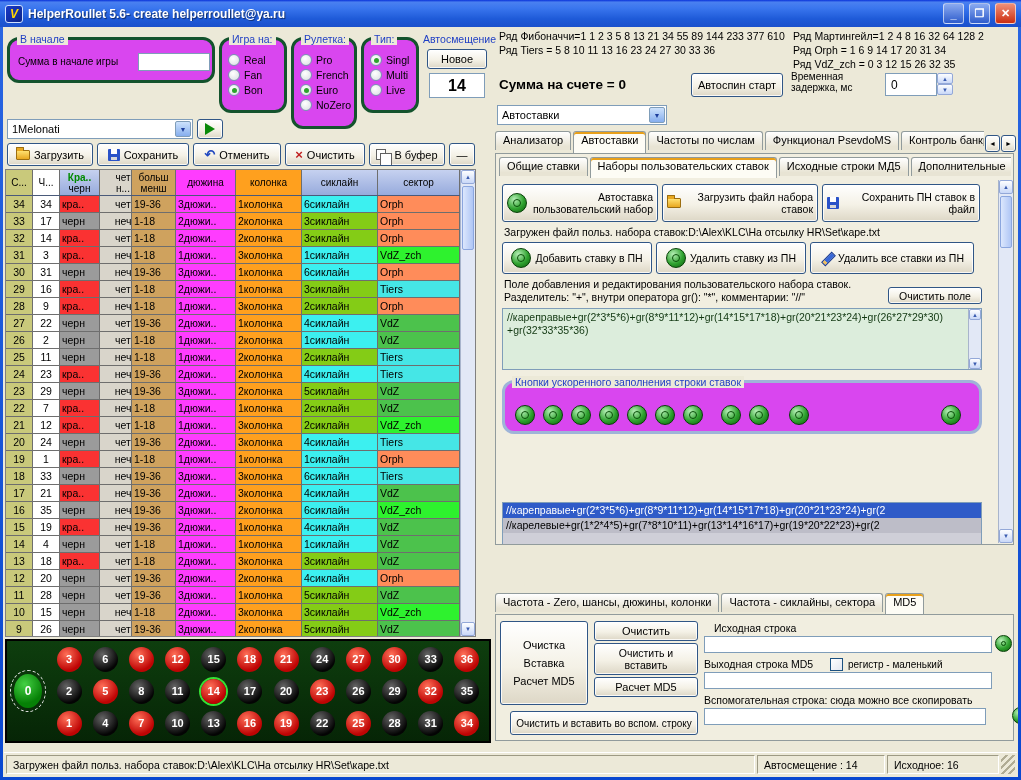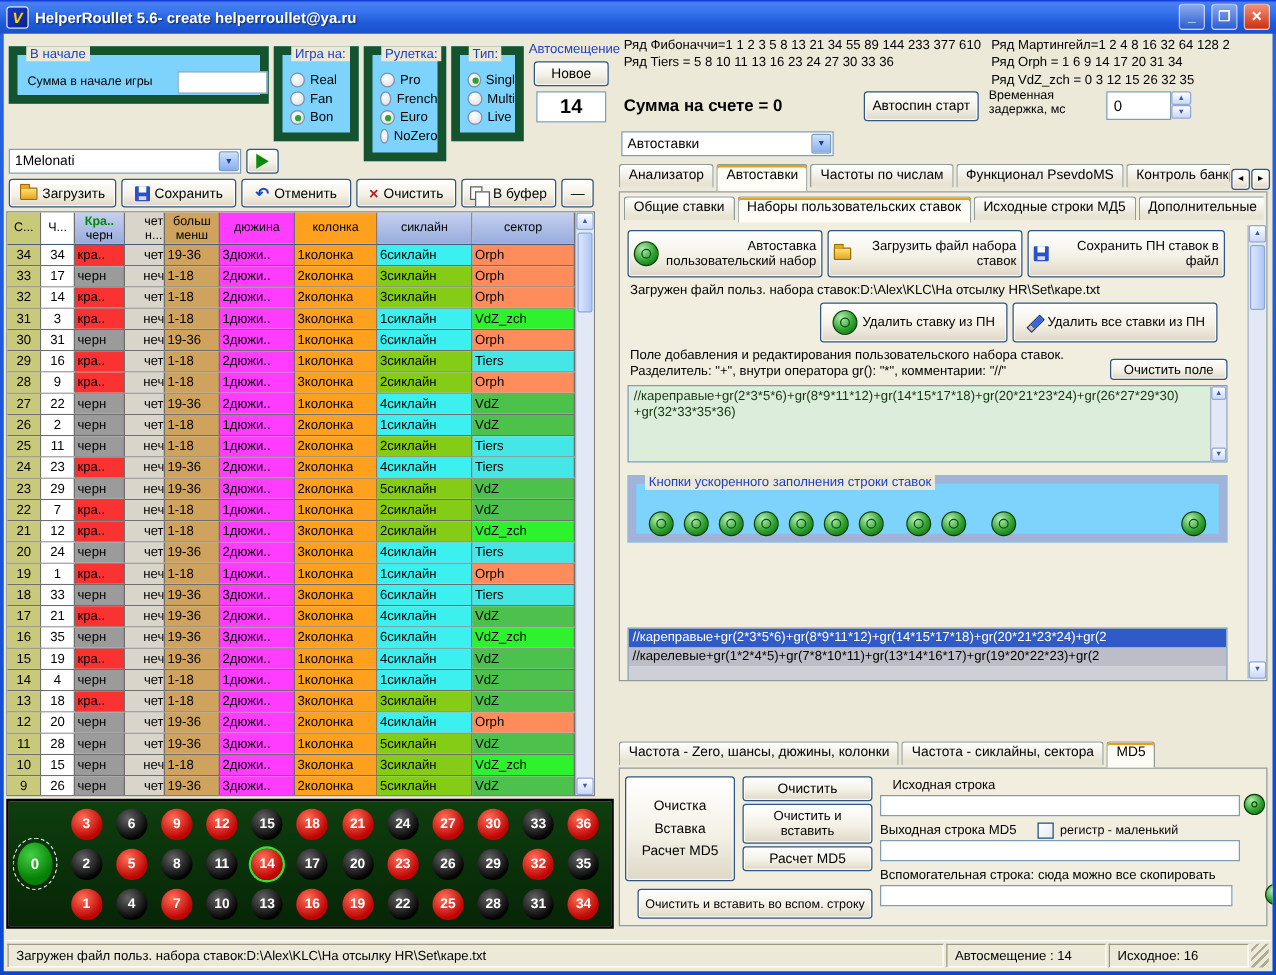--- a/index.html
+++ b/index.html
@@ -7,21 +7,21 @@
 .abs{position:absolute}
 .win{position:relative;width:1021px;height:780px;background:linear-gradient(180deg,#2A66E2,#0A48D0);overflow:hidden}
 .titlebar{height:27px;display:flex;align-items:center;gap:5px;padding:0 5px;background:linear-gradient(180deg,#0831D9 0%,#4A80F0 8%,#3A76EE 30%,#1E5AD8 70%,#1A50CC 100%)}
 .appicon{width:18px;height:18px;border-radius:3px;background:linear-gradient(135deg,#1A3AC8,#0A2488);border:1px solid #cfe0ff;color:#FFD700;font-weight:bold;font-style:italic;font-size:12px;display:flex;align-items:center;justify-content:center}
 .title{color:#fff;font-weight:bold;font-size:12px;text-shadow:1px 1px 1px #0008;flex:1;white-space:nowrap;overflow:hidden}
 .winbtn{width:21px;height:21px;border-radius:3px;border:1px solid #fff9;color:#fff;font-weight:bold;font-size:11px;display:flex;align-items:center;justify-content:center;background:linear-gradient(180deg,#8AAAF0,#2E5CCC)}
 .winbtn.close{background:linear-gradient(180deg,#F09078,#CC2E10)}
 .client{position:absolute;left:3px;right:3px;top:27px;bottom:3px;background:#ECE9D8;overflow:hidden}
 .leftcol{position:absolute;left:2px;top:2px;width:488px;height:714px}
 .rightcol{position:absolute;left:492px;top:2px;width:521px;height:714px}
-.group{position:absolute;border:7px solid #14532d;border-radius:0;background:#7dd3fc}
+.group{position:absolute;border:3px solid #14532d;border-radius:12px;background:#d946ef}
 .legend{position:absolute;top:-7px;left:7px;background:#ECE9D8;padding:0 3px;color:#1F3FC4;font-size:10.5px;white-space:nowrap}
 .radio-row{display:flex;align-items:center;gap:4px;height:15px;padding-left:6px}
 .radio{position:relative;display:inline-block;width:12px;height:12px;border-radius:50%;border:1px solid #7B93B4;background:radial-gradient(circle at 40% 35%,#fff,#D8DCE0)}
 .radio.on::after{content:"";position:absolute;left:3px;top:3px;width:5px;height:5px;border-radius:50%;background:#2DA32D}
 .radio-label{font-size:10.5px}
 .sunken{border:1px solid #7F9DB9;background:#fff}
 .btn{border:1px solid #305686;border-radius:3px;background:linear-gradient(180deg,#FFFFFF 0%,#F4F1E6 55%,#DDD7C6 100%);box-shadow:inset 0 0 0 1px #ffffffcc;display:flex;align-items:center;justify-content:center;gap:4px;font-size:11px;white-space:nowrap;overflow:hidden}
 .btn2{line-height:12px;font-size:10.5px;text-align:right;white-space:normal;padding:2px 4px}
 .combo{border:1px solid #7F9DB9;background:#fff;display:flex;align-items:center;padding-left:4px;position:relative;font-size:11px}
 .combo .carrow{position:absolute;right:1px;top:1px;bottom:1px;width:16px;border-radius:2px;background:linear-gradient(180deg,#CDE2FC,#86AEEE);border:1px solid #7F9DB9;color:#1C3E9C;font-size:7px;display:flex;align-items:center;justify-content:center}
@@ -728,20 +728,24 @@
             <span class="i-floppy"></span>
             <span>Сохранить ПН ставок в файл</span>
           </div>
         <div class="abs btn btn2" style="left:166px;top:30px;width:156px;height:38px">
             <span class="i-folder"></span>
             <span>Загрузить файл набора ставок</span>
           </div>
 
         <span class="abs lab" style="left:8px;top:72px">Загружен файл польз. набора ставок:D:\Alex\KLC\На отсылку HR\Set\каре.txt</span>
 
+        <div class="abs btn btn2" style="left:6px;top:88px;width:150px;height:32px">
+            <span class="disc"></span>
+            <span>Добавить ставку в ПН</span>
+          </div>
         <div class="abs btn btn2" style="left:160px;top:88px;width:150px;height:32px">
             <span class="disc"></span>
             <span>Удалить ставку из ПН</span>
           </div>
         <div class="abs btn btn2" style="left:314px;top:88px;width:164px;height:32px">
             <span class="i-pencil"></span>
             <span>Удалить все ставки из ПН</span>
           </div>
 
         <span class="abs lab" style="left:8px;top:124px">Поле добавления и редактирования пользовательского набора ставок.</span>

